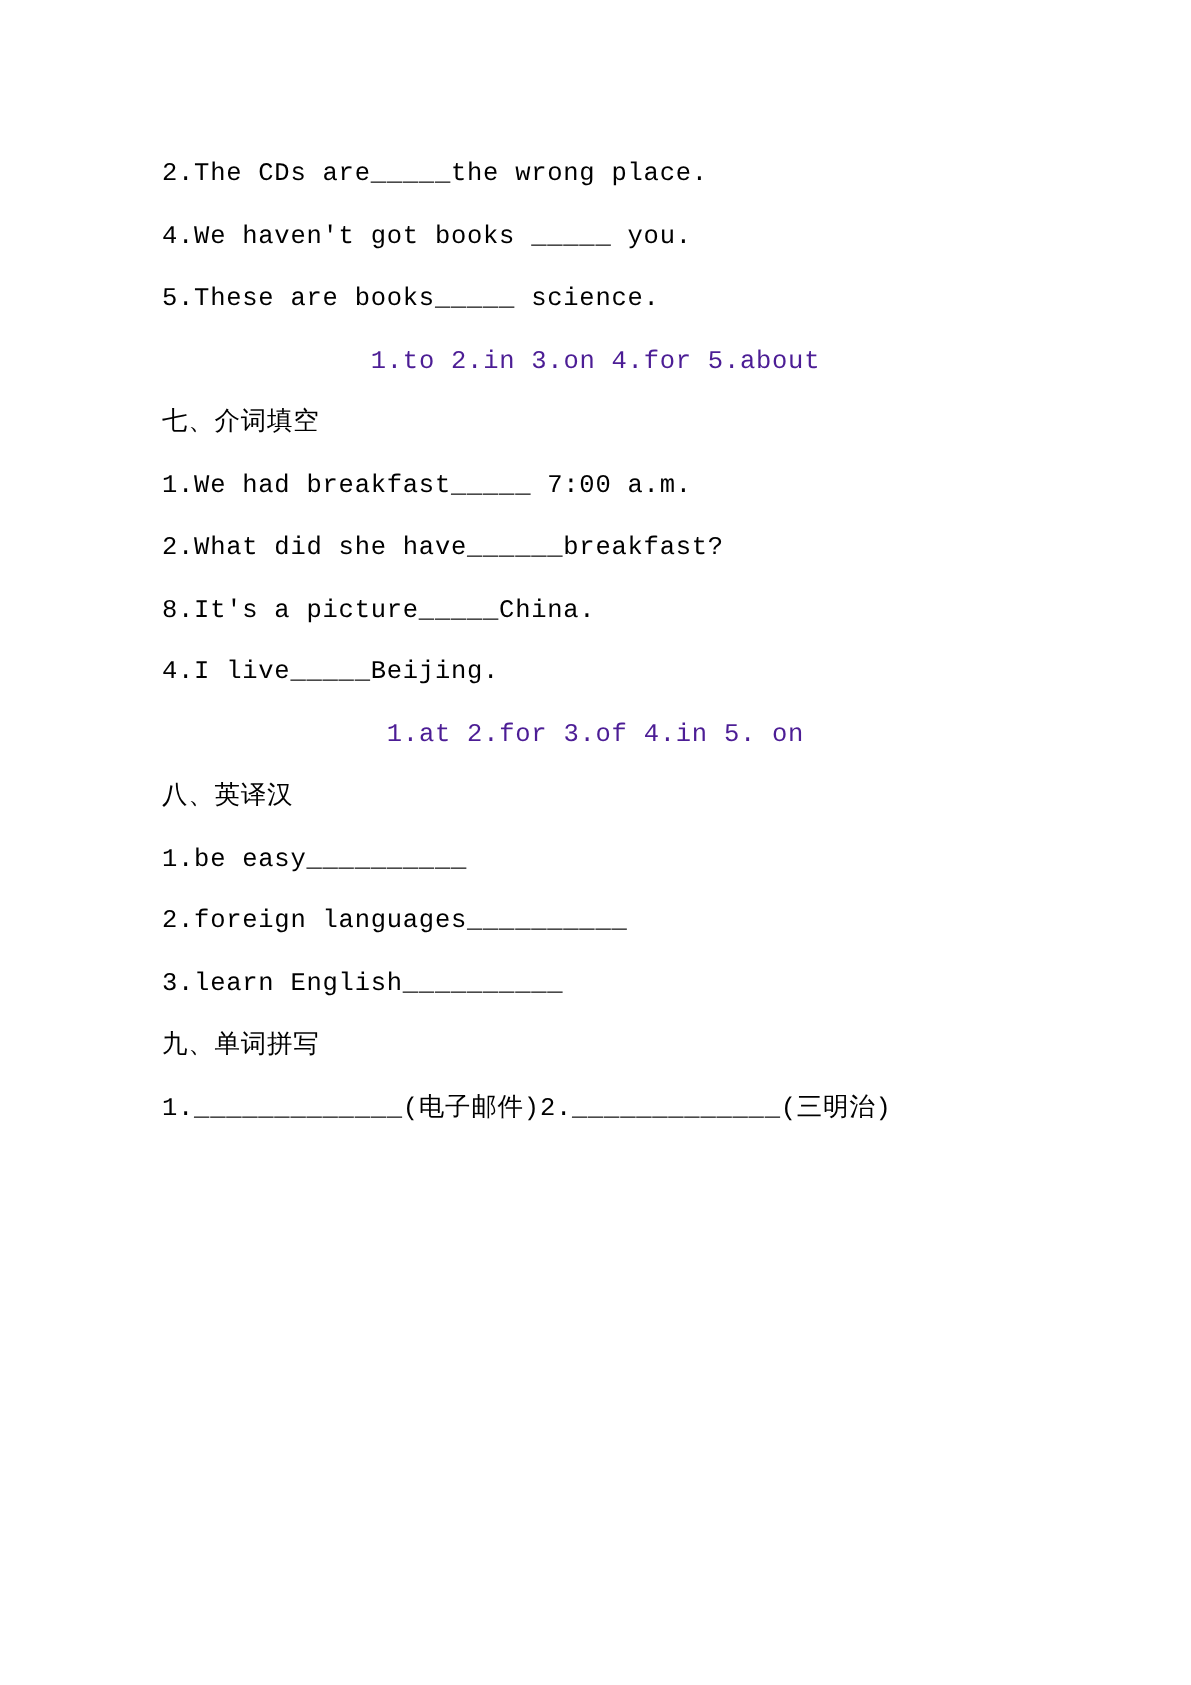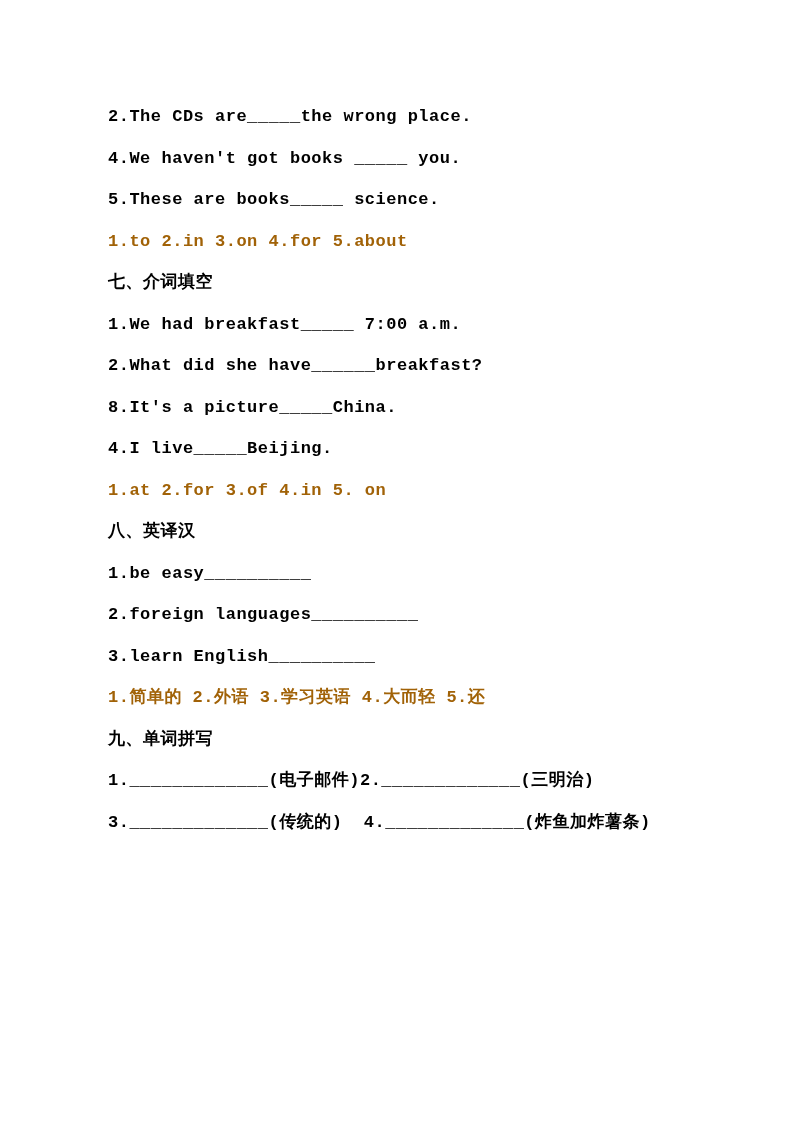--- a/index.html
+++ b/index.html
@@ -10,39 +10,36 @@
       font-family: "SimSun", "宋体", "Courier New", monospace;
       font-size: 17px;
       color: #000;
       padding: 108px 108px 0 108px;
       line-height: 1;
       letter-spacing: 0.5px;
     }
     .line {
       margin-bottom: 24.5px;
       white-space: pre;
-      font-weight: bold;
     }
-    .red { color: #a16207; }
+    .red { color: #4c1d95; text-align: center; }
   </style>
 </head>
 <body>
 
 <div>
   <div class="line">2.The CDs are_____the wrong place.</div>
   <div class="line">4.We haven't got books _____ you.</div>
   <div class="line">5.These are books_____ science.</div>
   <div class="line red">1.to 2.in 3.on 4.for 5.about</div>
   <div class="line">七、介词填空</div>
   <div class="line">1.We had breakfast_____ 7:00 a.m.</div>
   <div class="line">2.What did she have______breakfast?</div>
   <div class="line">8.It's a picture_____China.</div>
   <div class="line">4.I live_____Beijing.</div>
   <div class="line red">1.at 2.for 3.of 4.in 5. on</div>
   <div class="line">八、英译汉</div>
   <div class="line">1.be easy__________</div>
   <div class="line">2.foreign languages__________</div>
   <div class="line">3.learn English__________</div>
-  <div class="line red">1.简单的 2.外语 3.学习英语 4.大而轻 5.还</div>
   <div class="line">九、单词拼写</div>
   <div class="line">1._____________(电子邮件)2._____________(三明治)</div>
-  <div class="line">3._____________(传统的)  4._____________(炸鱼加炸薯条)</div>
 </div>
 
 </body></html>

